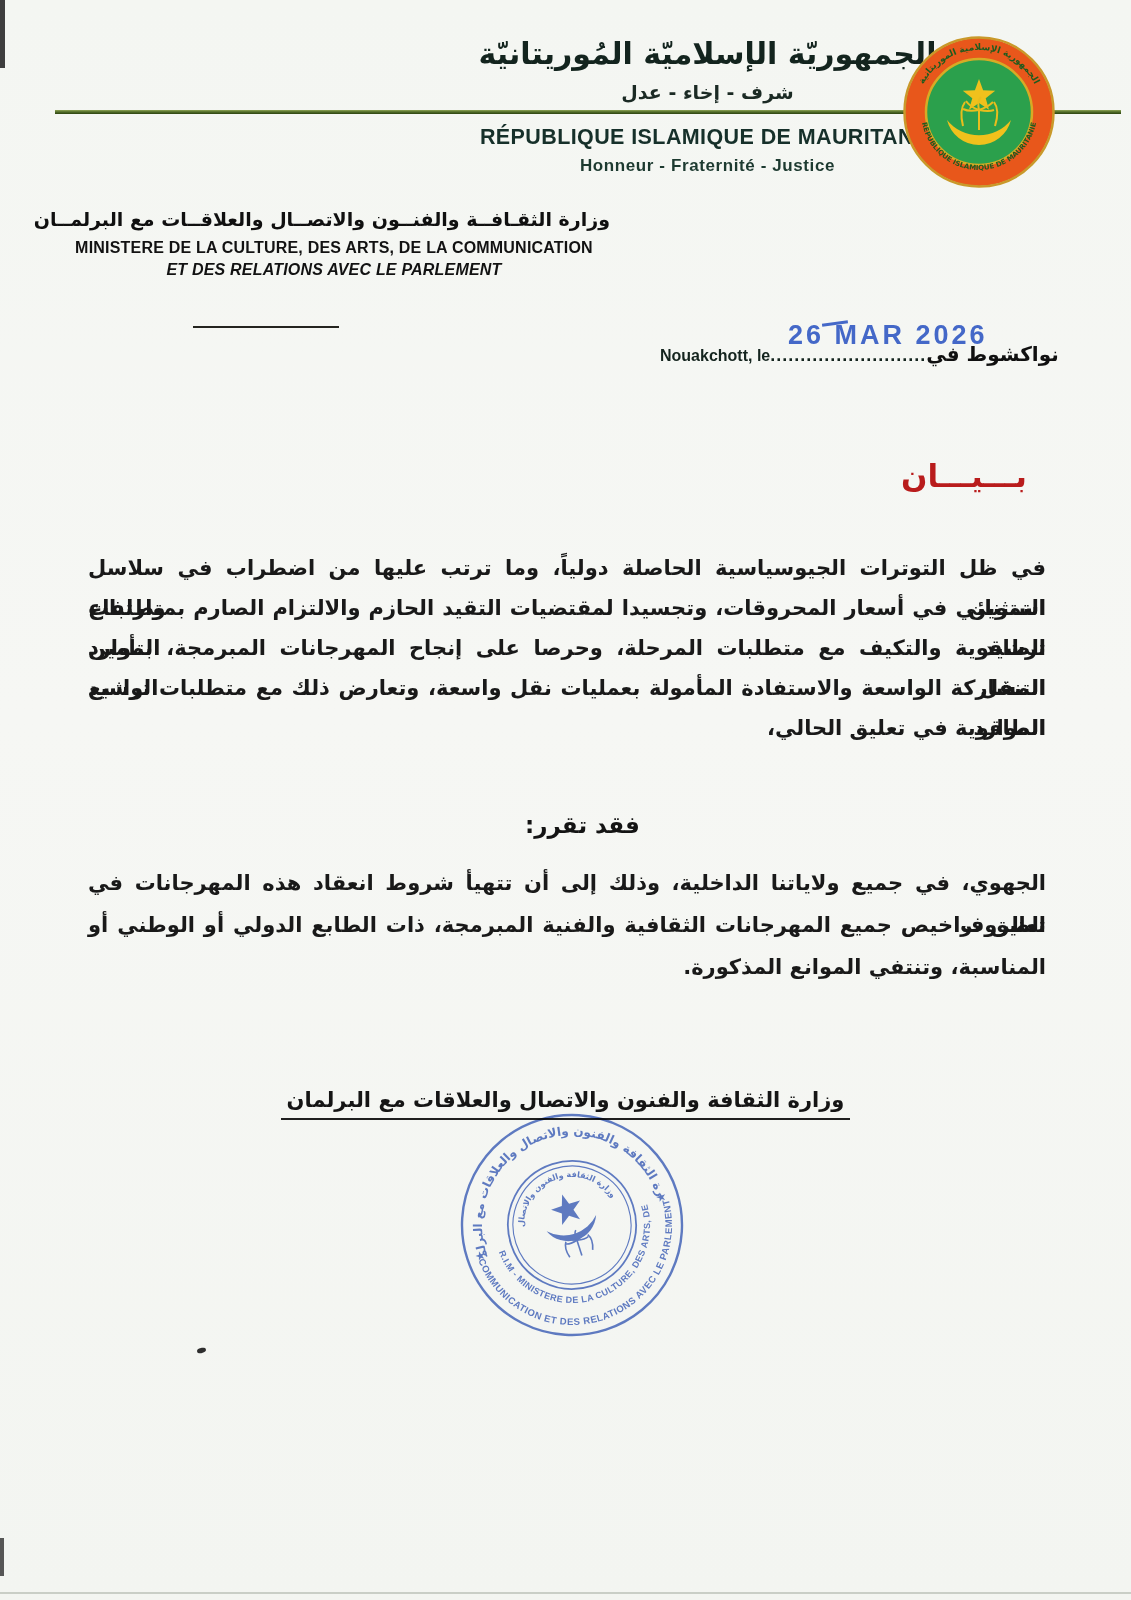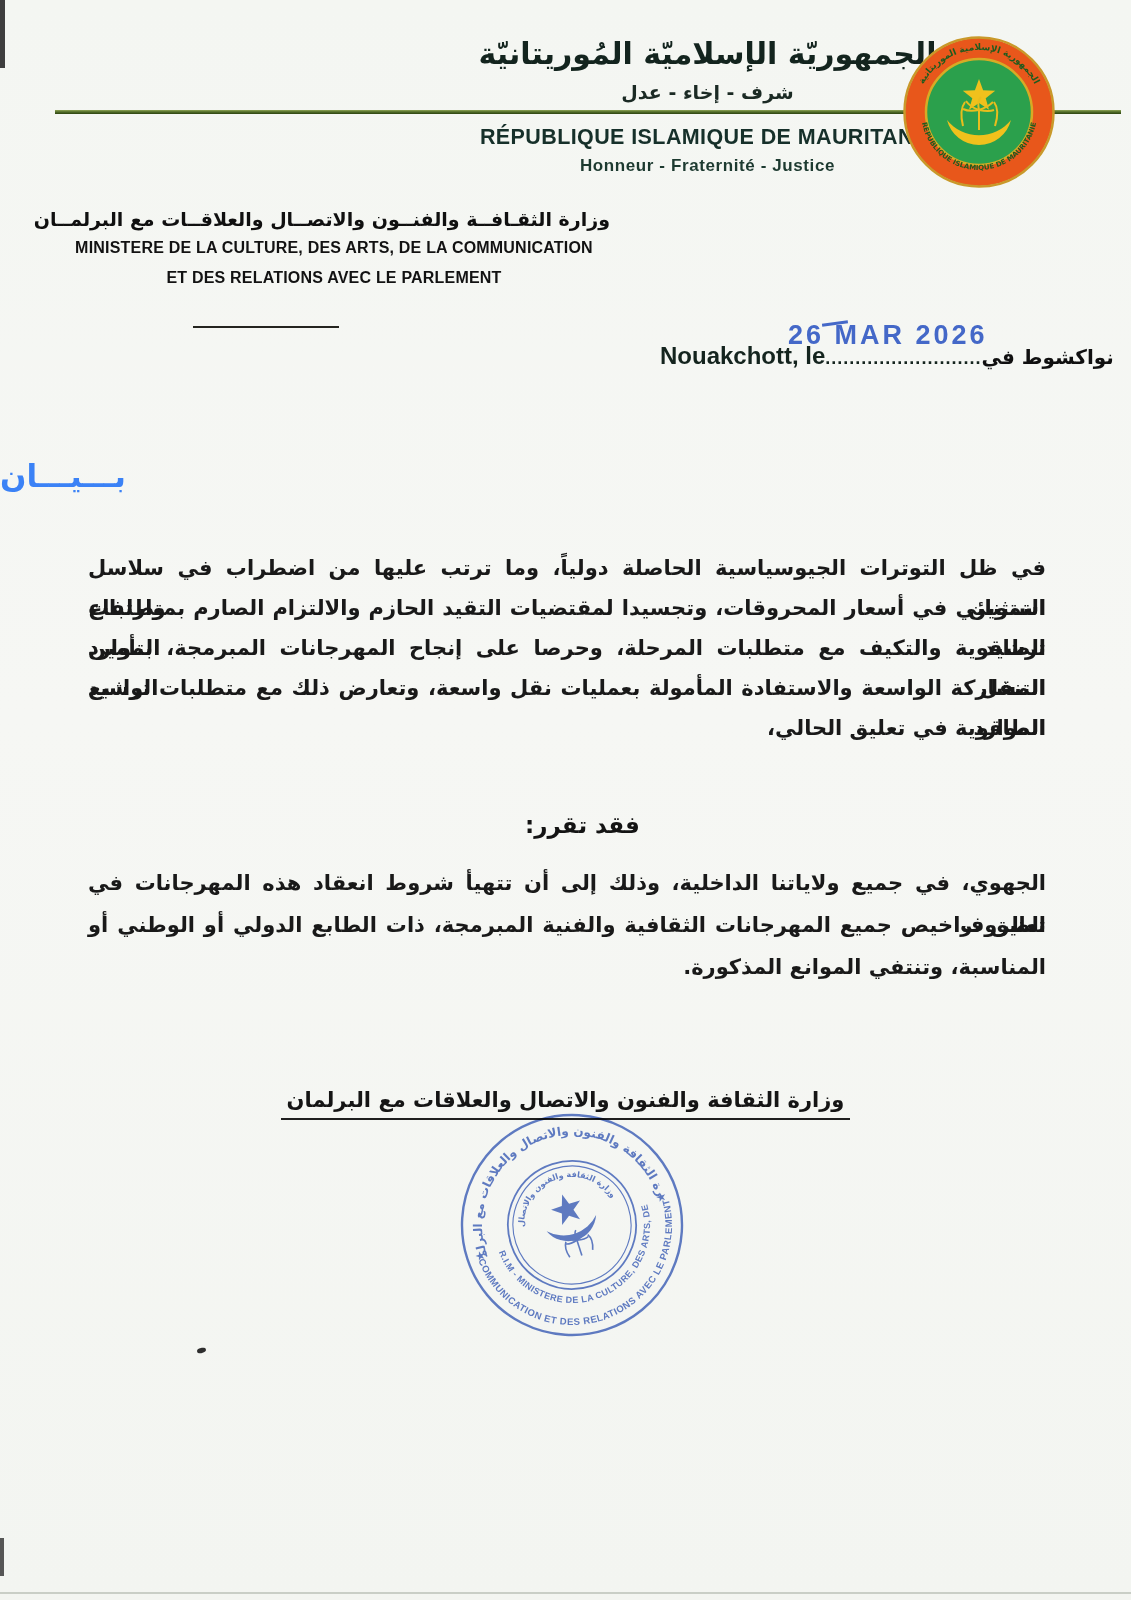--- a/index.html
+++ b/index.html
@@ -18,32 +18,32 @@
   .green-line{left:55px;top:110px;width:1066px;height:4px;
     background:linear-gradient(180deg,#90a556 0%,#55702c 45%,#2c430f 100%);}
   .hdr-fr-title{font-size:21.5px;font-weight:700;color:#16302a;margin-top:22px;letter-spacing:.4px;}
   .hdr-fr-motto{font-size:17px;font-weight:700;color:#1d3a30;margin-top:6px;letter-spacing:.6px;}
   
   .emblem{left:903px;top:36px;width:152px;height:152px;}
   
   .min-block{left:58px;top:208px;width:552px;text-align:center;}
   .min-ar{font-size:19px;font-weight:700;color:#101010;white-space:nowrap;}
   .min-fr{font-size:16px;font-weight:700;color:#121212;margin-top:9px;letter-spacing:.2px;}
-  .min-fr2{font-size:16px;font-weight:700;color:#121212;margin-top:12px;letter-spacing:.2px;}
+  .min-fr2{font-size:16px;font-weight:700;color:#121212;margin-top:4px;letter-spacing:.2px;font-style:italic;}
   .min-underline{left:193px;top:326px;width:146px;height:2px;background:#24241f;}
   
   .dateline{left:660px;top:342px;width:420px;white-space:nowrap;direction:ltr;}
-  .date-city{font-size:24px;font-weight:700;color:#14241e;}
+  .date-city{font-size:16px;font-weight:700;color:#14241e;}
   .date-dots{font-size:18px;font-weight:700;color:#14241e;letter-spacing:1px;}
   .date-ar{font-size:20px;font-weight:700;color:#101010;}
   .date-stamp{left:788px;top:320px;color:#4468c8;font-size:27px;font-weight:700;
     letter-spacing:3px;transform:scaleY(1.04);}
   .date-stamp-bar{left:822px;top:322px;width:26px;height:3px;background:#4468c8;transform:rotate(-8deg);}
   
-  .doc-title{left:0;top:458px;width:1027px;text-align:left;font-size:31px;font-weight:700;color:#3b82f6;}
+  .doc-title{left:0;top:458px;width:1027px;text-align:right;font-size:31px;font-weight:700;color:#b91c1c;}
   .para{left:88px;width:958px;font-weight:700;color:#191919;font-size:21px;}
   .pline{line-height:40px;height:40px;text-align:justify;text-align-last:justify;}
   .pline.last{text-align:right;text-align-last:right;}
   .decision{left:0;top:812px;width:1131px;text-align:center;font-size:23px;font-weight:700;color:#141414;padding-left:17px;}
   .signature-wrap{left:0;top:1088px;width:1131px;text-align:center;}
   .signature{display:inline-block;font-size:21px;font-weight:700;color:#151515;
     border-bottom:2px solid #1f1f1f;padding:0 6px 6px 6px;}
   
   .seal{left:452px;top:1105px;width:240px;height:240px;mix-blend-mode:multiply;opacity:.88;}
   

